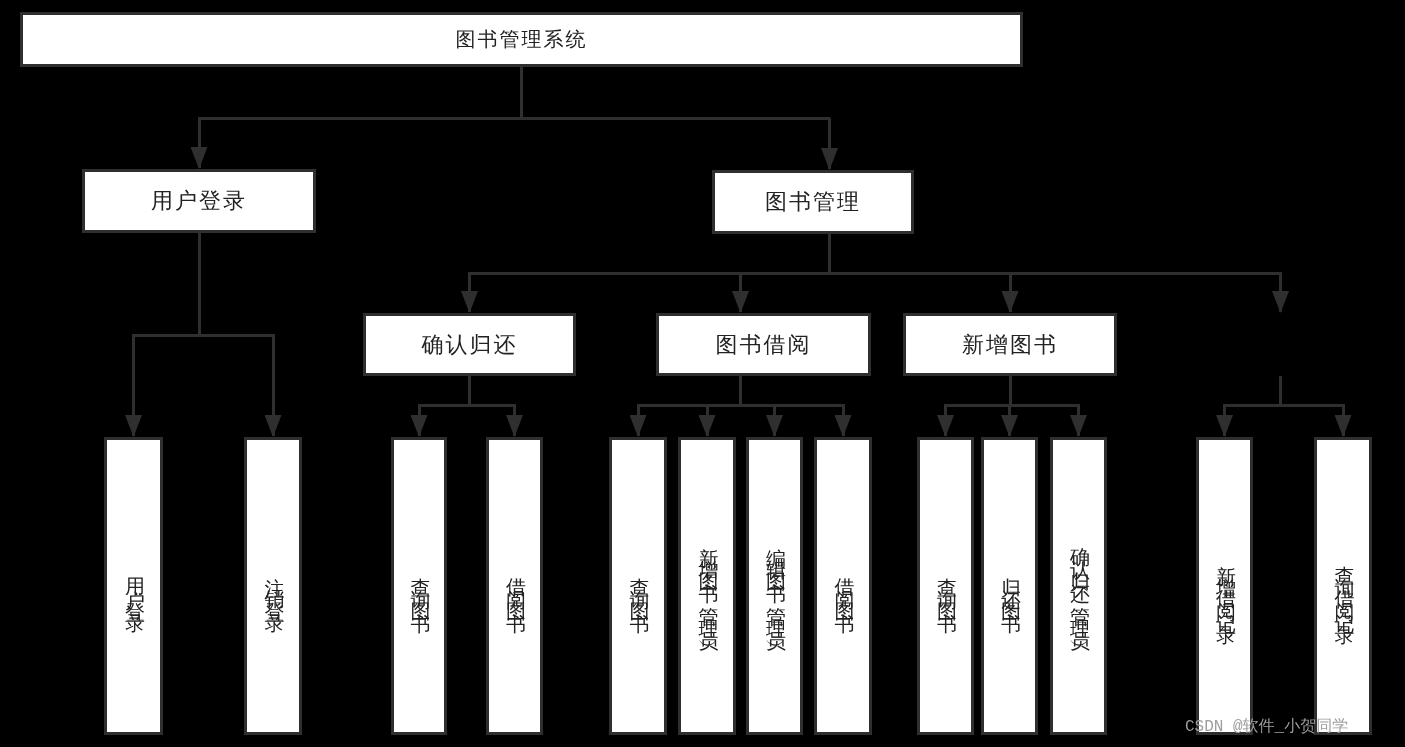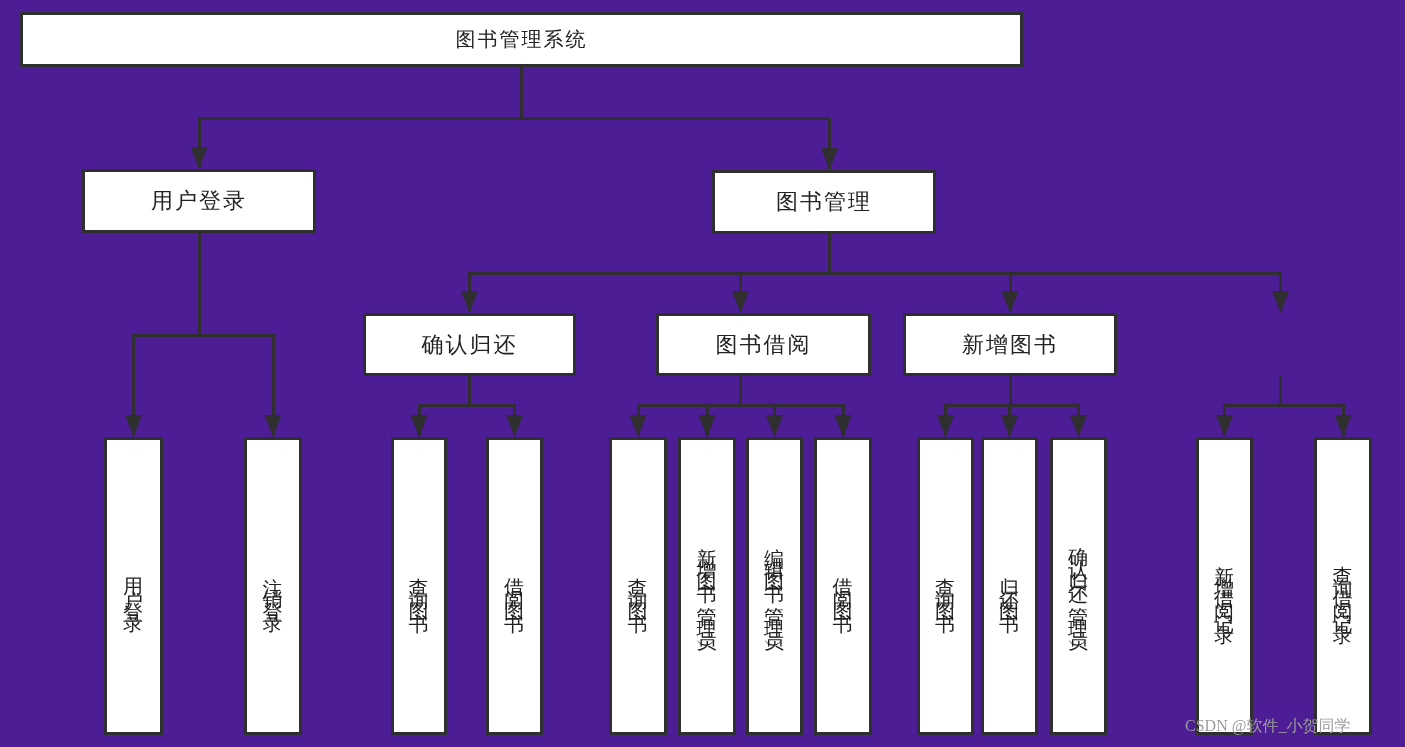--- a/index.html
+++ b/index.html
@@ -1,18 +1,18 @@
 <!DOCTYPE html>
 <html><head>
 <meta charset="utf-8">
 <style>
   html,body{margin:0;padding:0;background:#ffffff;}
   #canvas{
-    position:relative;width:1405px;height:747px;background:#4c1d95;
-    font-family:Liberation Serif, serif;color:#222222;overflow:hidden;
+    position:relative;width:1405px;height:747px;background:#000000;
+    font-family:Liberation Mono, monospace;color:#222222;overflow:hidden;
   }
   #connector-layer{position:absolute;left:0;top:0;z-index:0;}
   #connector-layer line{stroke:#2f2f2f;stroke-width:3;shape-rendering:crispEdges;}
   .node{
     position:absolute;box-sizing:border-box;border:3px solid #2f2f2f;background:#ffffff;
     display:flex;align-items:center;justify-content:center;z-index:1;
   }
   .h{font-size:22px;letter-spacing:2px;white-space:nowrap;}
   .root{font-size:20px;}
   .v{
@@ -73,21 +73,21 @@
 
     <line x1="1280.5" y1="376" x2="1280.5" y2="405"></line>
     <line x1="1223" y1="405" x2="1344.5" y2="405"></line>
     <line x1="1224.5" y1="405" x2="1224.5" y2="436" marker-end="url(#ah)"></line>
     <line x1="1343" y1="405" x2="1343" y2="436" marker-end="url(#ah)"></line>
   </svg>
 
   <div class="node h root" style="left:20px;top:12px;width:1003px;height:55px;">图书管理系统</div>
 
   <div class="node h" style="left:82px;top:169px;width:234px;height:64px;">用户登录</div>
-  <div class="node h" style="left:712px;top:170px;width:224px;height:64px;text-align:center;">图书管理</div>
+  <div class="node h" style="left:712px;top:170px;width:202px;height:64px;text-align:center;">图书管理</div>
 
   <div class="node h" style="left:363px;top:313px;width:213px;height:63px;">确认归还</div>
   <div class="node h" style="left:656px;top:313px;width:215px;height:63px;">图书借阅</div>
   <div class="node h" style="left:903px;top:313px;width:214px;height:63px;">新增图书</div>
 
   <div class="node v" style="left:104px;top:437px;width:59px;height:298px;">用户登录</div>
   <div class="node v" style="left:244px;top:437px;width:58px;height:298px;">注销登录</div>
 
   <div class="node v" style="left:391px;top:437px;width:56px;height:298px;">查询图书</div>
   <div class="node v" style="left:486px;top:437px;width:57px;height:298px;">借阅图书</div>

